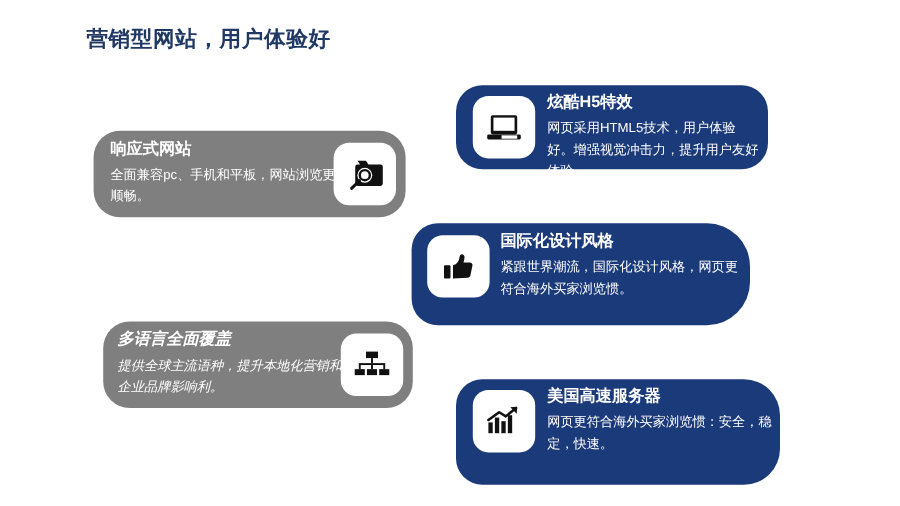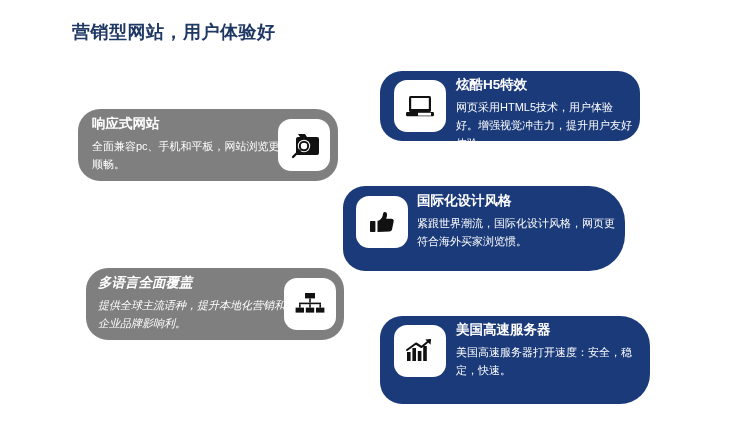--- a/index.html
+++ b/index.html
@@ -200,17 +200,17 @@
         <rect x="3" y="15" width="3.6" height="9" fill="#111111"></rect>
         <rect x="8.4" y="11" width="3.6" height="13" fill="#111111"></rect>
         <rect x="13.8" y="14" width="3.6" height="10" fill="#111111"></rect>
         <rect x="19.2" y="9" width="3.6" height="15" fill="#111111"></rect>
         <path d="M3 13 L12 6.5 L17.5 10 L26 3" fill="none" stroke="#111111" stroke-width="2.1" stroke-linecap="round" stroke-linejoin="round"></path>
         <path d="M21.2 2.4 L27 2 L26.6 7.8 z" fill="#111111"></path>
       </svg>
     </div>
     <div class="card-text">
       <p class="card-title">美国高速服务器</p>
-      <p class="card-desc">美国高速服务器打开速度：安全，稳定，快速。</p>
+      <p class="card-desc">网页更符合海外买家浏览惯：安全，稳定，快速。</p>
     </div>
   </div>
 
 </div>
 
 </body></html>

